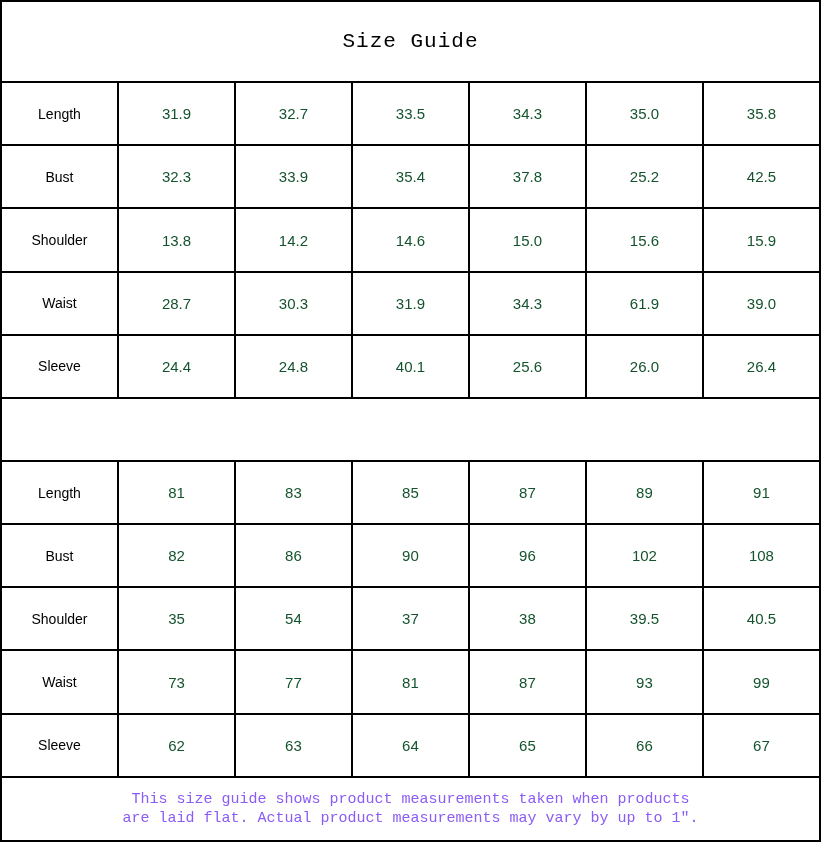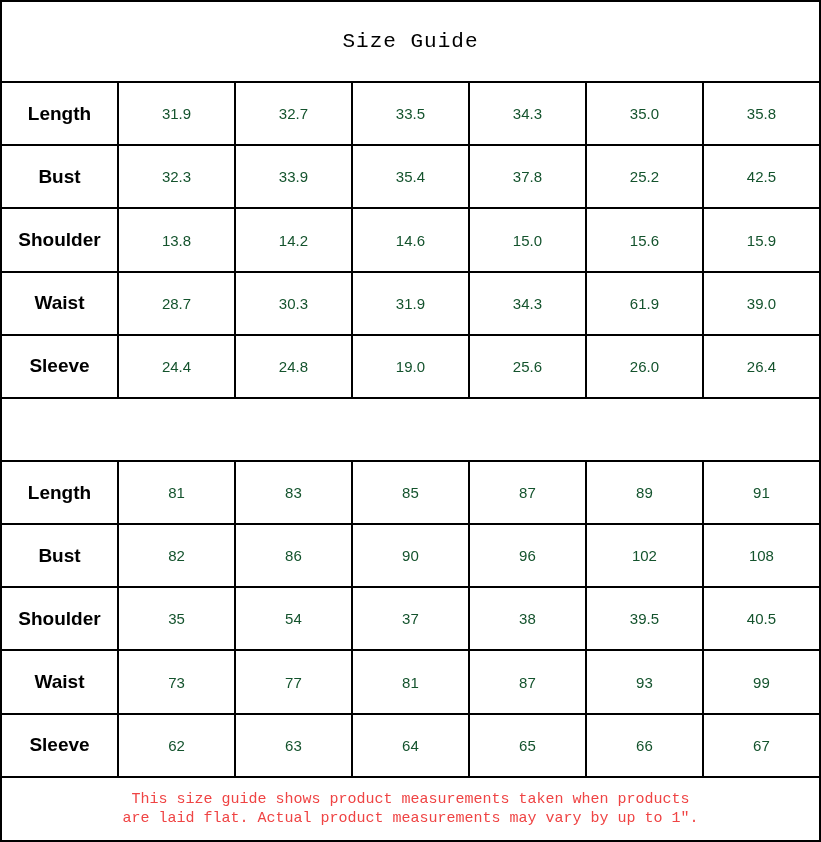--- a/index.html
+++ b/index.html
@@ -31,36 +31,36 @@
     letter-spacing: 1px;
     color: #000000;
   }
   tr.data-row td { height: 56px; }
   td.hdr {
     font-weight: bold;
     font-size: 15px;
     color: #000000;
   }
   td.label {
-    font-weight: bold;
-    font-size: 19px;
+    font-weight: normal;
+    font-size: 14px;
     color: #000000;
   }
   td.val {
     font-weight: normal;
     font-size: 15px;
     color: #14532d;
   }
   tr.spacer-row td { height: 56px; }
   tr.footer-row td {
     height: 57px;
     font-family: "Liberation Mono", "DejaVu Sans Mono", monospace;
     font-size: 15px;
     line-height: 19px;
-    color: #ef4444;
+    color: #8b5cf6;
   }
 </style>
 </head>
 <body>
 
 <div class="sheet">
   <table class="size-guide">
     <colgroup>
       <col style="width:14.2857%">
         <col style="width:14.2857%">
@@ -109,21 +109,21 @@
       <td class="val">30.3</td>
       <td class="val">31.9</td>
       <td class="val">34.3</td>
       <td class="val">61.9</td>
       <td class="val">39.0</td>
     </tr>
     <tr class="data-row">
       <td class="label">Sleeve</td>
       <td class="val">24.4</td>
       <td class="val">24.8</td>
-      <td class="val">19.0</td>
+      <td class="val">40.1</td>
       <td class="val">25.6</td>
       <td class="val">26.0</td>
       <td class="val">26.4</td>
     </tr>
 
     <tr class="spacer-row">
       <td colspan="7"></td>
     </tr>
 
     <tr class="data-row">

